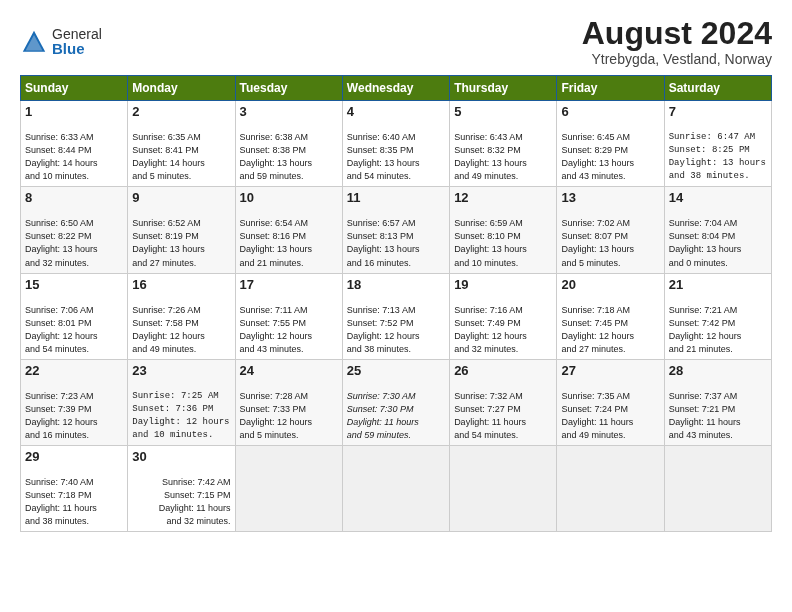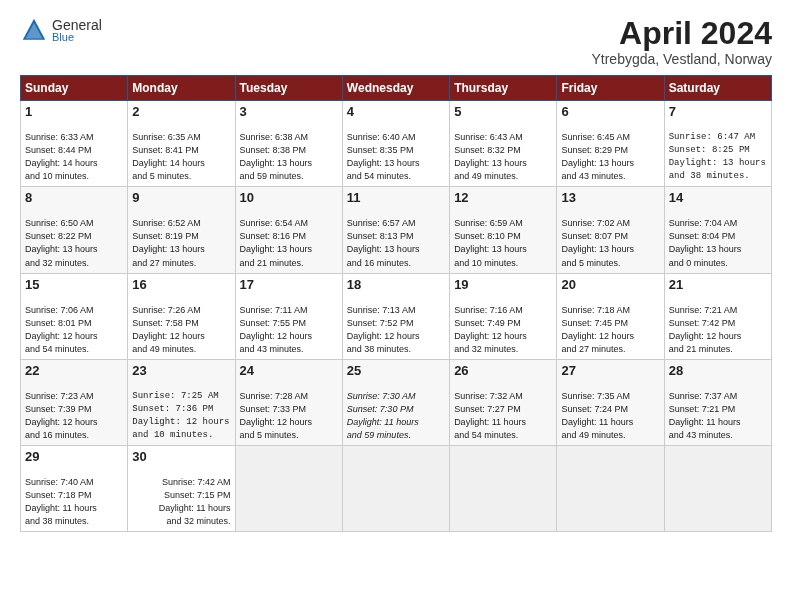--- a/index.html
+++ b/index.html
@@ -11,43 +11,43 @@
       overflow: hidden;
     }
     .page {
       width: 792px;
       height: 612px;
       padding: 16px 20px 10px 20px;
       background: #fff;
     }
     .header-row {
       display: flex;
-      align-items: flex-start;
+      align-items: center;
       justify-content: space-between;
       margin-bottom: 8px;
     }
     .logo {
       display: flex;
       align-items: center;
       gap: 2px;
     }
     .logo-text {
       display: flex;
       flex-direction: column;
       line-height: 1;
     }
     .logo-general {
       font-size: 14px;
       color: #333;
       font-weight: normal;
     }
     .logo-blue {
-      font-size: 11px;
+      font-size: 15px;
       color: #1a6bb5;
-      font-weight: normal;
+      font-weight: bold;
     }
     .logo-icon {
       width: 28px;
       height: 28px;
       margin-right: 2px;
     }
     .title-block {
       text-align: right;
     }
     .month-title {
@@ -59,21 +59,21 @@
     .location-subtitle {
       font-size: 14px;
       color: #444;
     }
     table {
       width: 100%;
       border-collapse: collapse;
       table-layout: fixed;
     }
     th {
-      background-color: #7f1d1d;
+      background-color: #4d7c0f;
       color: #fff;
       font-size: 12px;
       font-weight: bold;
       padding: 5px 4px;
       text-align: left;
       border: 1px solid #1a5a9a;
     }
     td {
       vertical-align: top;
       border: 1px solid #ccc;
@@ -114,21 +114,21 @@
       <svg class="logo-icon" viewBox="0 0 40 40" xmlns="http://www.w3.org/2000/svg">
         <polygon points="20,4 36,34 4,34" fill="#1a6bb5"></polygon>
         <polygon points="20,10 32,32 8,32" fill="#fff" opacity="0.3"></polygon>
       </svg>
       <div class="logo-text">
         <span class="logo-general">General</span>
         <span class="logo-blue">Blue</span>
       </div>
     </div>
     <div class="title-block">
-      <div class="month-title">April 2024</div>
+      <div class="month-title">August 2024</div>
       <div class="location-subtitle">Ytrebygda, Vestland, Norway</div>
     </div>
   </div>
 
   <table>
     <thead>
       <tr>
         <th>Sunday</th>
         <th>Monday</th>
         <th>Tuesday</th>

